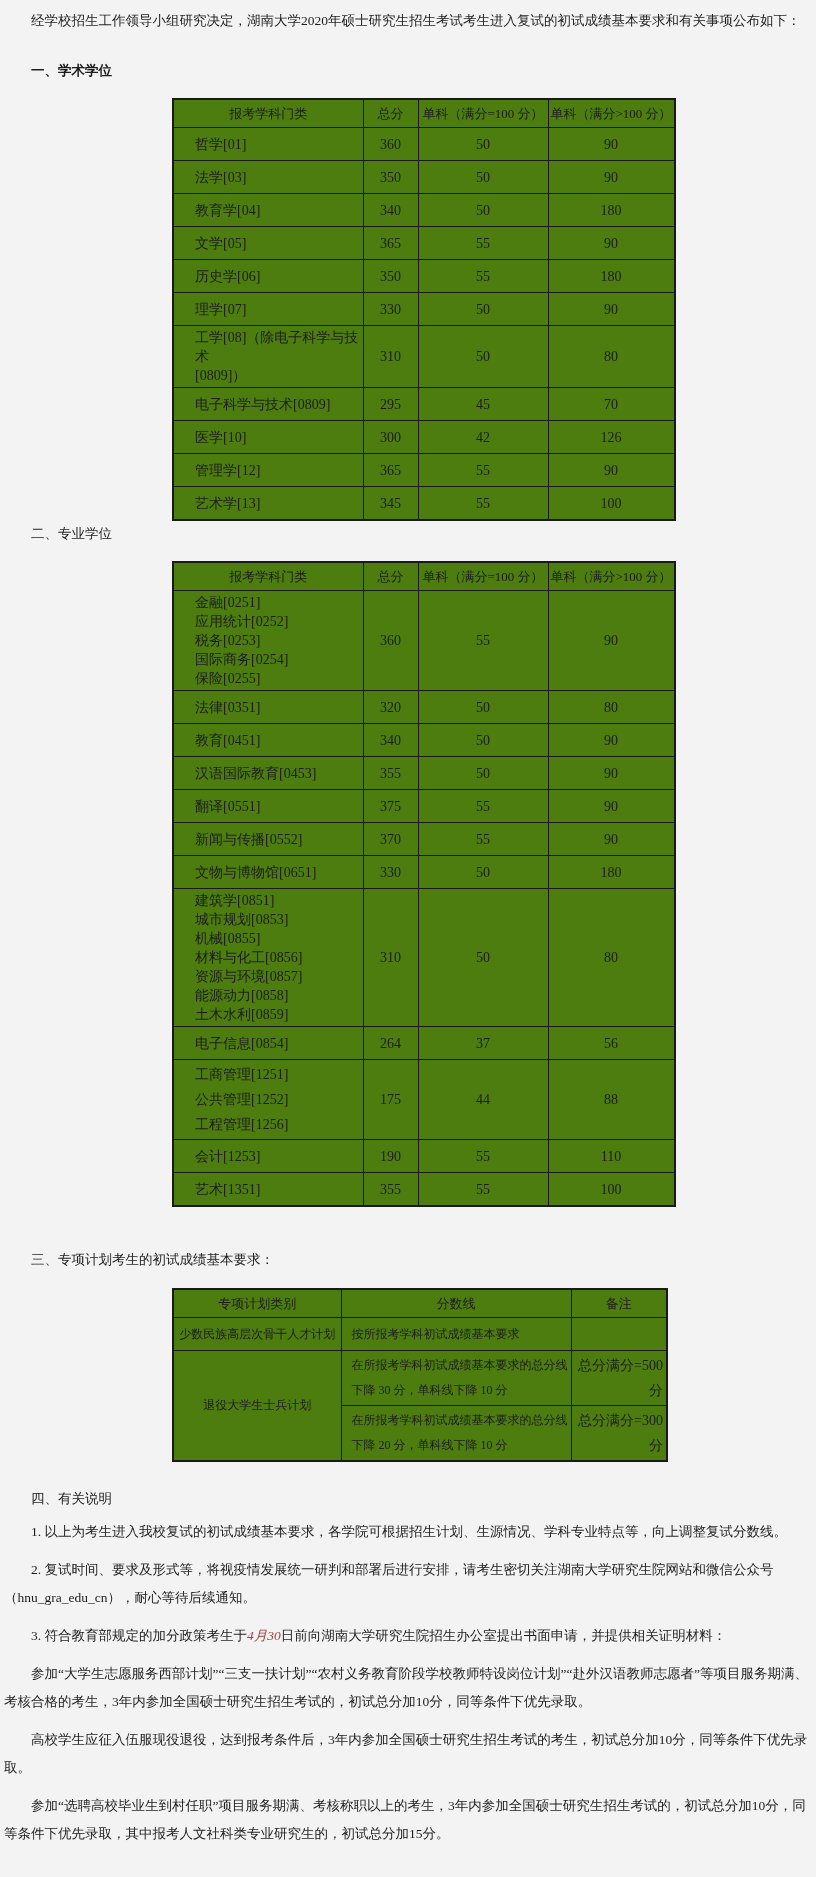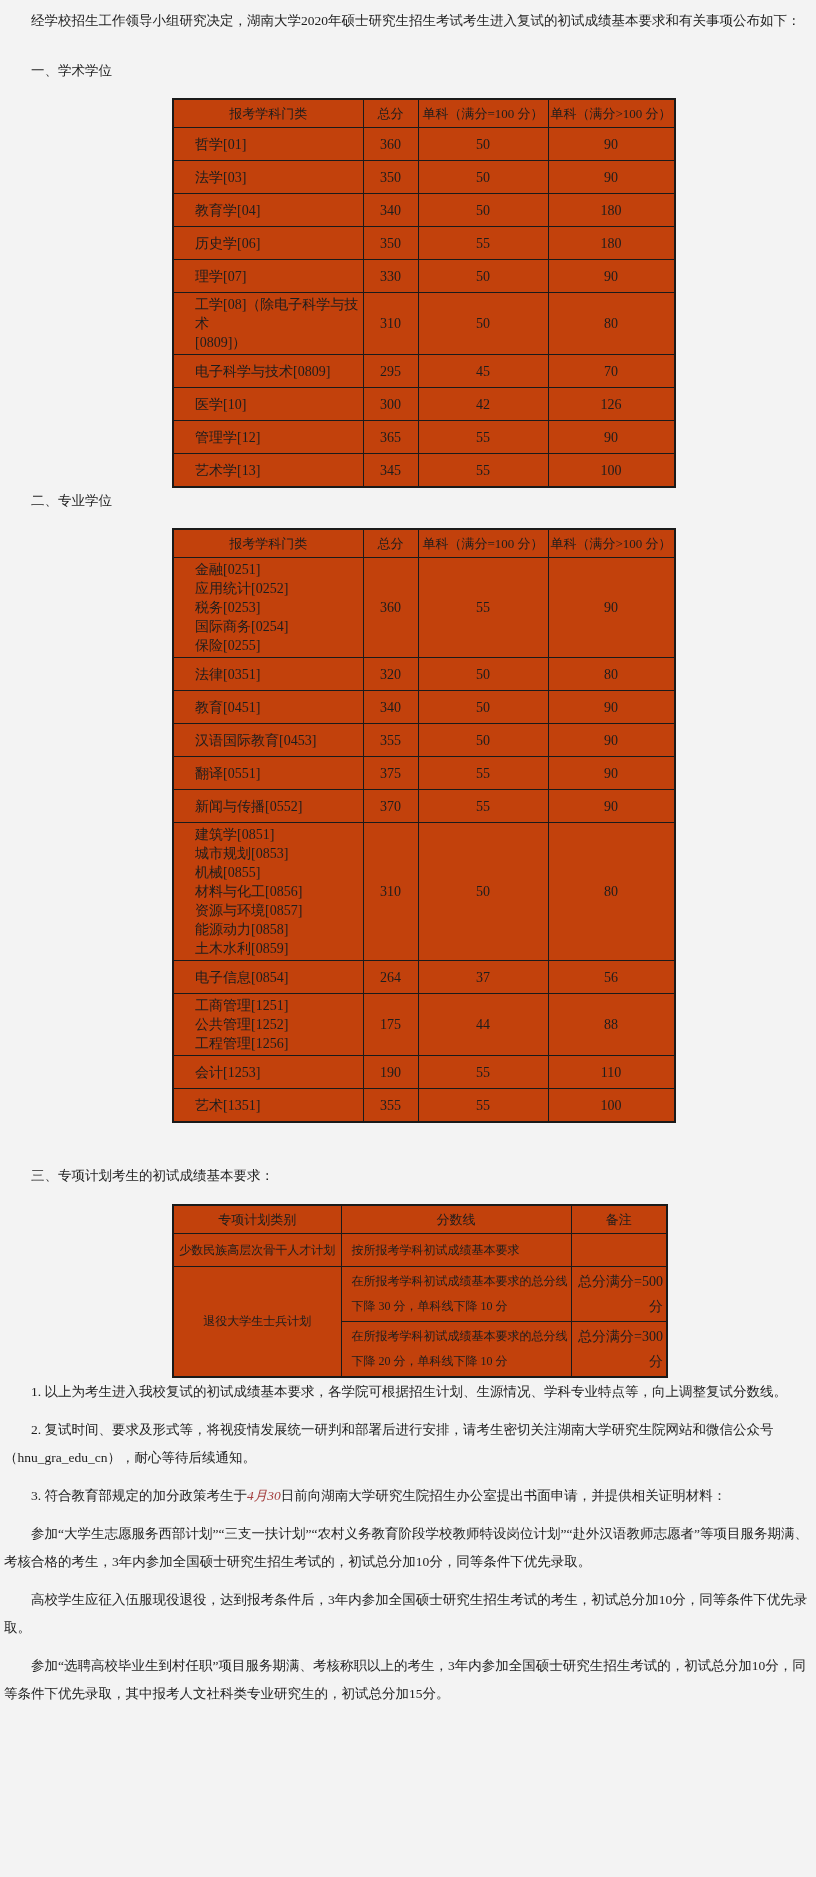--- a/index.html
+++ b/index.html
@@ -5,29 +5,29 @@
   html,body{margin:0;padding:0;}
   body{
     width:816px;height:1877px;overflow:hidden;
     background:#f3f3f3;color:#1d1d1d;
     font-family:"Liberation Serif","DejaVu Serif",serif;
     font-size:13.5px;
   }
   .doc{padding:8px 4px 0 4px;}
   .body-line{margin:0 0 10px 0;text-indent:2em;line-height:26px;}
   .section-title{margin:0;text-indent:2em;line-height:26px;}
-  #sec1-title{margin-top:24px;}
+  #sec1-title{margin-top:24px;font-weight:bold;}
   #sec2-title{}
   #sec3-title{margin-top:40px;}
   #sec4-title{margin-top:24px;margin-bottom:6px;}
   .note-p{margin:0 0 10px 0;text-indent:2em;line-height:28px;}
 
   .score-table{
     border-collapse:collapse;table-layout:fixed;
-    margin:14px 0 0 168px;background:#c2410c;
+    margin:14px 0 0 168px;background:#4d7c0f;
     border:2px solid #1a1a1a;font-size:14px;
   }
   .score-table th,.score-table td{border:1px solid #1a1a1a;font-weight:normal;}
   .score-table th{height:27px;font-size:13px;white-space:nowrap;overflow:hidden;text-align:center;padding:0 2px;}
   .score-table td{height:28px;padding:2px 3px;vertical-align:middle;}
   .score-table td.subject{text-align:left;padding-left:21px;white-space:pre-line;line-height:19px;}
   .score-table td.num{text-align:center;line-height:19px;}
   .t4 col.c0{width:190px}.t4 col.c1{width:55px}.t4 col.c2{width:130px}.t4 col.c3{width:119px}
   .t-prof tbody tr:nth-child(10) td.subject{line-height:25px;}
 
@@ -75,20 +75,26 @@
           <td class="num">50</td>
           <td class="num">90</td>
         </tr>
         <tr>
           <td class="subject">教育学[04]</td>
           <td class="num">340</td>
           <td class="num">50</td>
           <td class="num">180</td>
         </tr>
         <tr>
+          <td class="subject">文学[05]</td>
+          <td class="num">365</td>
+          <td class="num">55</td>
+          <td class="num">90</td>
+        </tr>
+        <tr>
           <td class="subject">历史学[06]</td>
           <td class="num">350</td>
           <td class="num">55</td>
           <td class="num">180</td>
         </tr>
         <tr>
           <td class="subject">理学[07]</td>
           <td class="num">330</td>
           <td class="num">50</td>
           <td class="num">90</td>
@@ -179,20 +185,26 @@
           <td class="num">55</td>
           <td class="num">90</td>
         </tr>
         <tr>
           <td class="subject">新闻与传播[0552]</td>
           <td class="num">370</td>
           <td class="num">55</td>
           <td class="num">90</td>
         </tr>
         <tr>
+          <td class="subject">文物与博物馆[0651]</td>
+          <td class="num">330</td>
+          <td class="num">50</td>
+          <td class="num">180</td>
+        </tr>
+        <tr>
           <td class="subject">建筑学[0851]
 城市规划[0853]
 机械[0855]
 材料与化工[0856]
 资源与环境[0857]
 能源动力[0858]
 土木水利[0859]</td>
           <td class="num">310</td>
           <td class="num">50</td>
           <td class="num">80</td>
@@ -254,20 +266,21 @@
           <td class="note">总分满分=500 分</td>
         </tr>
         <tr>
           <td class="score-line">在所报考学科初试成绩基本要求的总分线
 下降 20 分，单科线下降 10 分</td>
           <td class="note">总分满分=300 分</td>
         </tr>
       </tbody>
     </table>
 
+  <p class="section-title" id="sec4-title">四、有关说明</p>
 
   <div>
       <p class="note-p"><span>1. 以上为考生进入我校复试的初试成绩基本要求，各学院可根据招生计划、生源情况、学科专业特点等，向上调整复试分数线。</span></p>
       <p class="note-p"><span>2. 复试时间、要求及形式等，将视疫情发展统一研判和部署后进行安排，请考生密切关注湖南大学研究生院网站和微信公众号（hnu_gra_edu_cn），耐心等待后续通知。</span></p>
       <p class="note-p"><span>3. 符合教育部规定的加分政策考生于</span><span style="color: rgb(163, 60, 60); font-style: italic;">4月30</span><span>日前向湖南大学研究生院招生办公室提出书面申请，并提供相关证明材料：</span></p>
       <p class="note-p"><span>参加“大学生志愿服务西部计划”“三支一扶计划”“农村义务教育阶段学校教师特设岗位计划”“赴外汉语教师志愿者”等项目服务期满、考核合格的考生，3年内参加全国硕士研究生招生考试的，初试总分加10分，同等条件下优先录取。</span></p>
       <p class="note-p"><span>高校学生应征入伍服现役退役，达到报考条件后，3年内参加全国硕士研究生招生考试的考生，初试总分加10分，同等条件下优先录取。</span></p>
       <p class="note-p"><span>参加“选聘高校毕业生到村任职”项目服务期满、考核称职以上的考生，3年内参加全国硕士研究生招生考试的，初试总分加10分，同等条件下优先录取，其中报考人文社科类专业研究生的，初试总分加15分。</span></p>
     </div>
 

